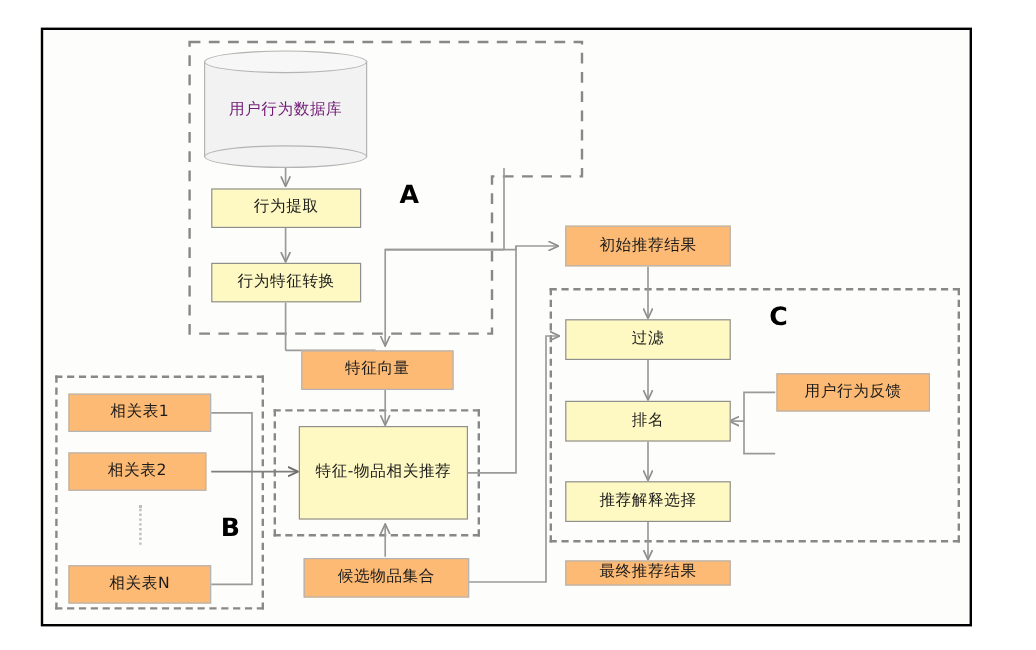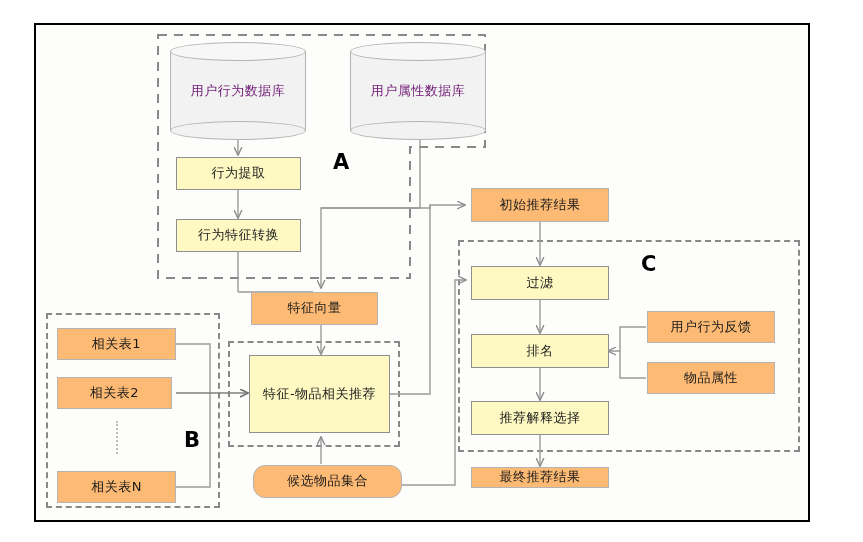--- a/index.html
+++ b/index.html
@@ -172,26 +172,20 @@
     <path d="M646,378 L620,378 L620,351" stroke="#9a9a9a" stroke-width="1.4" fill="none"></path>
   </svg>
 
   <div class="cyl" style="left:170px;top:42px;width:136px;height:98px;">
     <div class="cyl-body"></div>
     <div class="cyl-bot"></div>
     <div class="cyl-top"></div>
     <div class="cyl-label">用户行为数据库</div>
   </div>
 
-  <div class="cyl" style="left:350px;top:42px;width:136px;height:98px;">
-    <div class="cyl-body"></div>
-    <div class="cyl-bot"></div>
-    <div class="cyl-top"></div>
-    <div class="cyl-label">用户属性数据库</div>
-  </div>
 
   <div class="node dark" style="left:176px;top:157px;width:125px;height:33px;">
     <span>行为提取</span>
   </div>
 
   <div class="node dark" style="left:176px;top:219px;width:125px;height:33px;">
     <span>行为特征转换</span>
   </div>
 
   <div class="node light" style="left:251px;top:292px;width:127px;height:33px;">
@@ -207,21 +201,21 @@
   <div class="vdots" style="left:116px;top:421px;height:33px;"></div>
   <div class="node light" style="left:57px;top:471px;width:119px;height:32px;">
     <span>相关表N</span>
   </div>
 
   <div class="node dark" style="left:249px;top:355px;width:141px;height:78px;flex-direction:row;">
     <span>特征-物品</span>
     <span>相关推荐</span>
   </div>
 
-  <div class="node light" style="left:253px;top:465px;width:149px;height:33px;border-radius:12px;">
+  <div class="node light" style="left:253px;top:465px;width:138px;height:33px;">
     <span>候选物品集合</span>
   </div>
 
   <div class="node light" style="left:471px;top:188px;width:138px;height:34px;">
     <span>初始推荐结果</span>
   </div>
 
   <div class="node dark" style="left:471px;top:266px;width:138px;height:34px;">
     <span>过滤</span>
   </div>
@@ -235,16 +229,13 @@
   </div>
 
   <div class="node light" style="left:471px;top:467px;width:138px;height:21px;">
     <span>最终推荐结果</span>
   </div>
 
   <div class="node light" style="left:647px;top:311px;width:128px;height:32px;">
     <span>用户行为反馈</span>
   </div>
 
-  <div class="node light" style="left:647px;top:362px;width:128px;height:32px;">
-    <span>物品属性</span>
-  </div>
 </div>
 
 </body></html>

